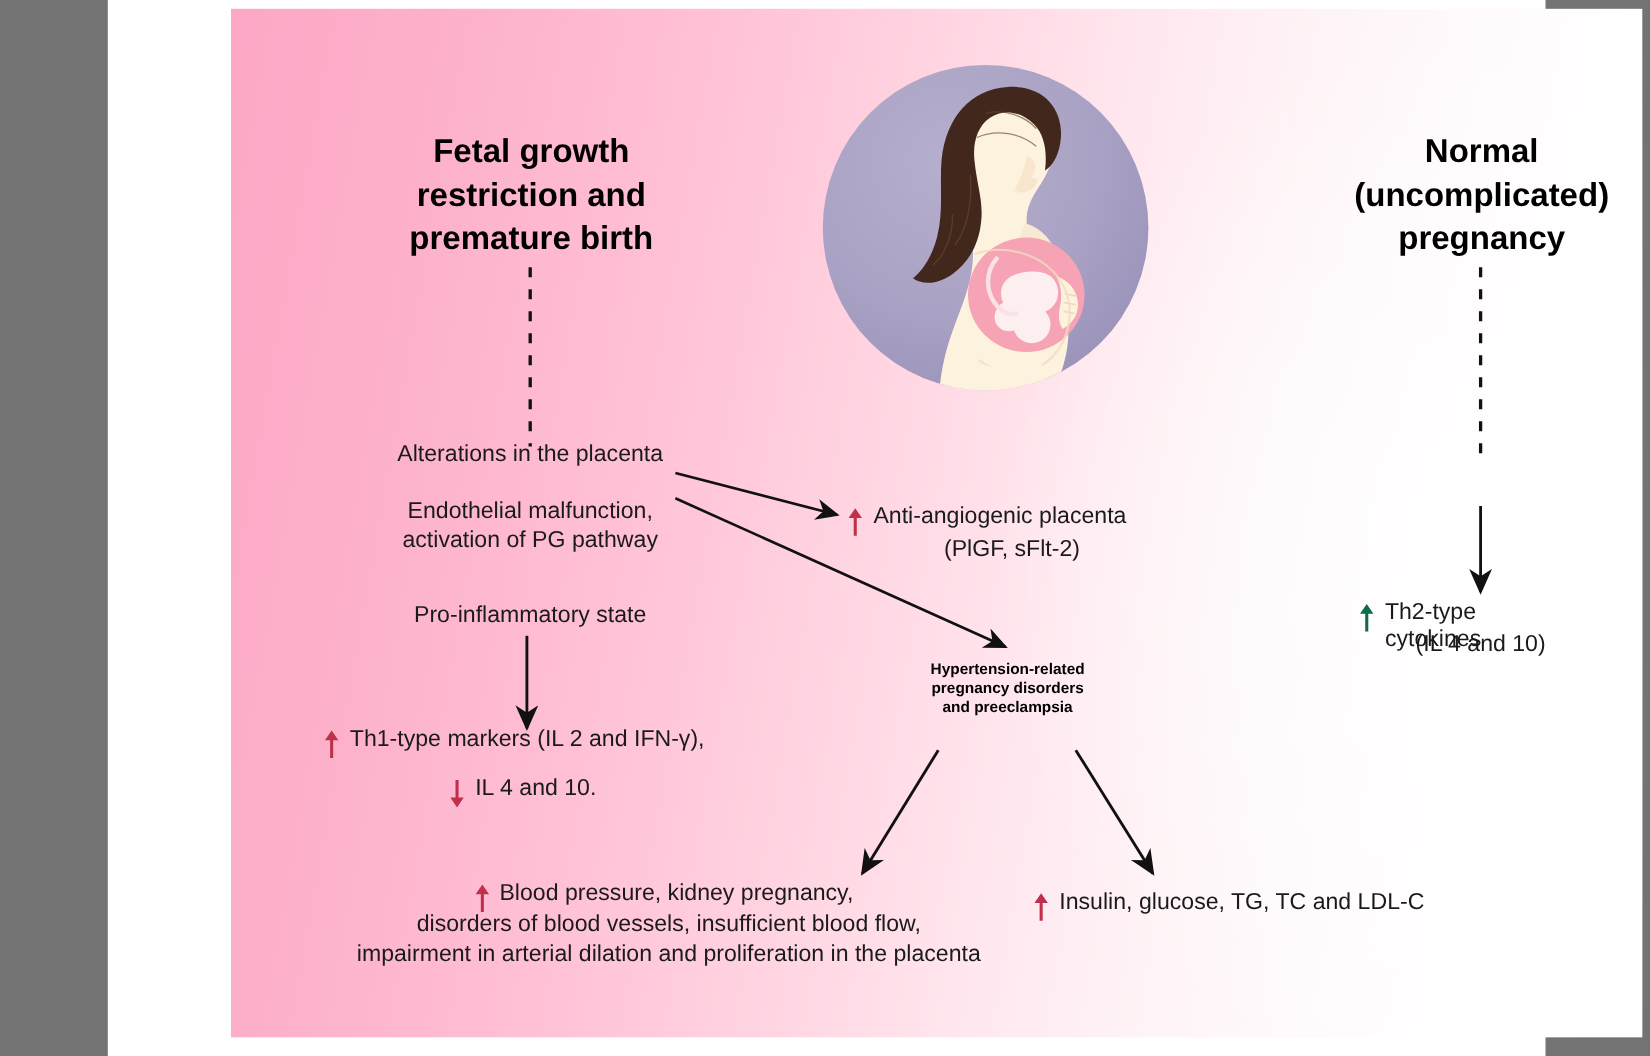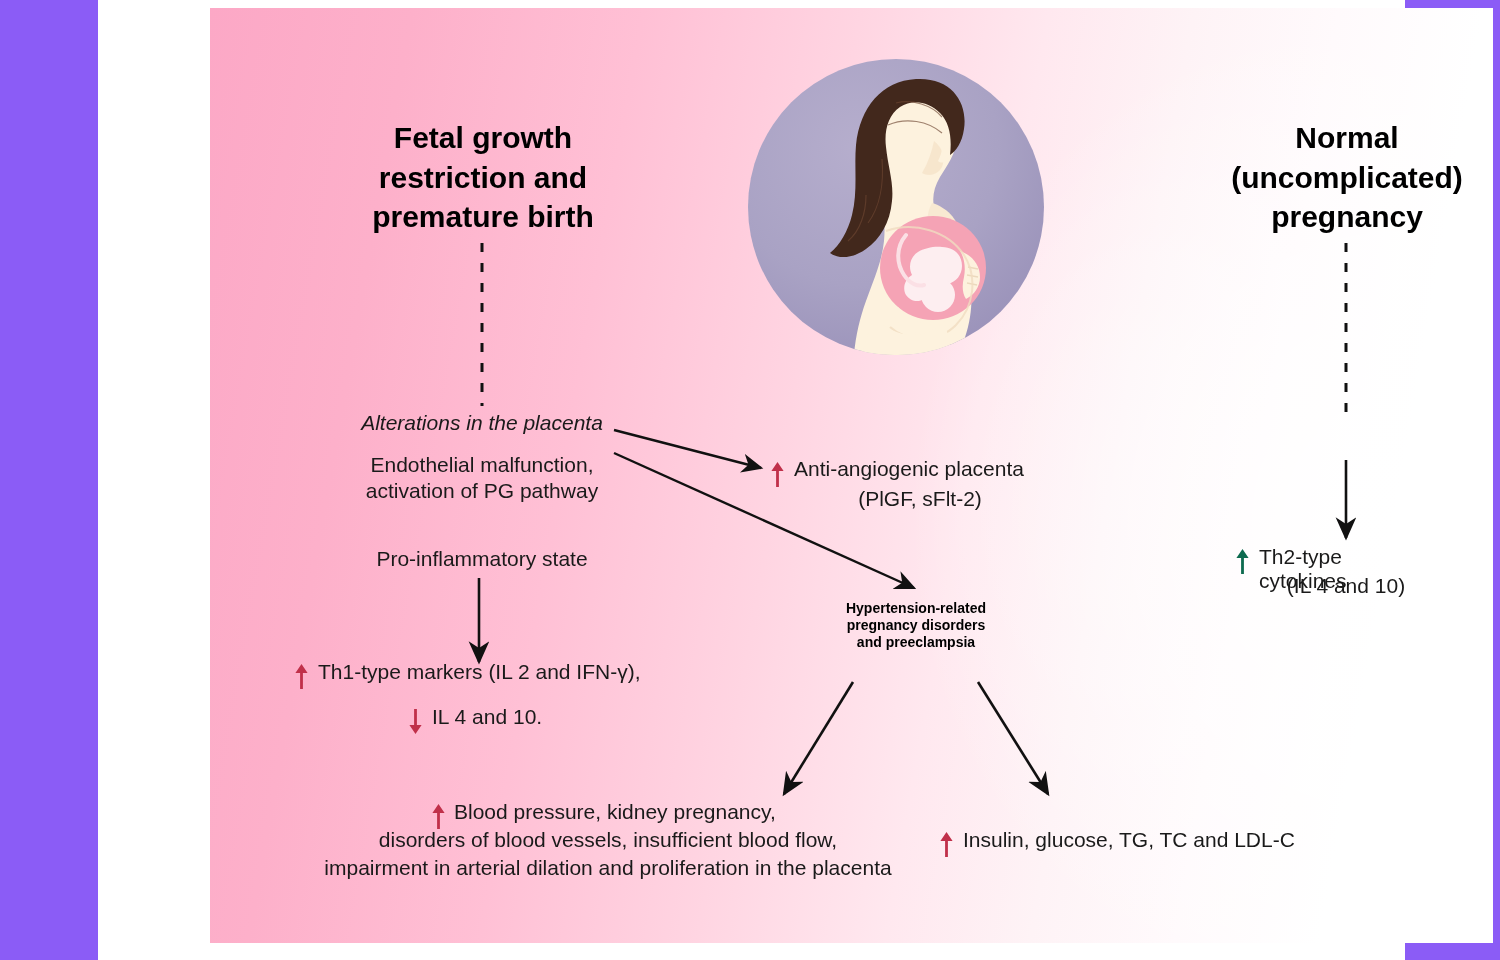--- a/index.html
+++ b/index.html
@@ -9,21 +9,21 @@
   body {
     width: 1500px; height: 960px;
     position: relative;
     overflow: hidden;
     font-family: "Liberation Sans", sans-serif;
   }
   #stage {
     position: absolute;
     left: 0; top: 0;
     width: 1500px; height: 960px;
-    background: #8b5cf6;
+    background: #737373;
   }
   
   #page {
     position: absolute;
     left: 98px; top: 0px;
     width: 1307px; height: 960px;
     background: #ffffff;
   }
   
   #panel {
@@ -198,21 +198,21 @@
 
       <line x1="755" y1="682" x2="686" y2="794" stroke="#111" stroke-width="2.6" marker-end="url(#ah)"></line>
 
       <line x1="880" y1="682" x2="950" y2="794" stroke="#111" stroke-width="2.6" marker-end="url(#ah)"></line>
     </svg>
 
     <div class="txt head" style="left:225px; top:118px; width:320px;">Fetal growth
 restriction and
 premature birth</div>
 
-    <div class="txt body-t" style="left:204px; top:410px; width:360px;font-style:italic;">Alterations in the placenta</div>
+    <div class="txt body-t" style="left:204px; top:400px; width:360px;">Alterations in the placenta</div>
 
     <div class="txt body-t" style="left:204px; top:452px; width:360px;">Endothelial malfunction,
 activation of PG pathway</div>
 
     <div class="txt body-t" style="left:204px; top:546px; width:360px;">Pro-inflammatory state</div>
 
     <div style="position:absolute; left:196px; top:660px; display:flex; align-items:flex-start; gap:9px;">
       <span class="arrow-up-red" style="position:relative; top:3px;">
         <svg width="15" height="27" viewBox="0 0 15 27">
           <path d="M7.5 1 L13.6 10 L8.9 10 L8.9 26 L6.1 26 L6.1 10 L1.4 10 Z" fill="#c0304a"></path>
@@ -248,21 +248,21 @@
       <span class="arrow-up-red" style="position:relative; top:3px;">
         <svg width="15" height="27" viewBox="0 0 15 27">
           <path d="M7.5 1 L13.6 10 L8.9 10 L8.9 26 L6.1 26 L6.1 10 L1.4 10 Z" fill="#c0304a"></path>
         </svg>
       </span>
       <span class="body-t" style="position:relative; text-align:left;">Blood pressure, kidney pregnancy,</span>
     </div>
     <div class="txt body-t" style="left:190px; top:827px; width:640px;">disorders of blood vessels, insufficient blood flow,</div>
     <div class="txt body-t" style="left:190px; top:855px; width:640px;">impairment in arterial dilation and proliferation in the placenta</div>
 
-    <div style="position:absolute; left:841px; top:828px; display:flex; align-items:flex-start; gap:9px;justify-content:flex-end;">
+    <div style="position:absolute; left:841px; top:808px; display:flex; align-items:flex-start; gap:9px;justify-content:flex-end;">
       <span class="arrow-up-red" style="position:relative; top:3px;">
         <svg width="15" height="27" viewBox="0 0 15 27">
           <path d="M7.5 1 L13.6 10 L8.9 10 L8.9 26 L6.1 26 L6.1 10 L1.4 10 Z" fill="#c0304a"></path>
         </svg>
       </span>
       <span class="body-t" style="position:relative; text-align:left;">Insulin, glucose, TG, TC and LDL-C</span>
     </div>
 
     <div class="txt head" style="left:1090px; top:118px; width:318px;">Normal
 (uncomplicated)

